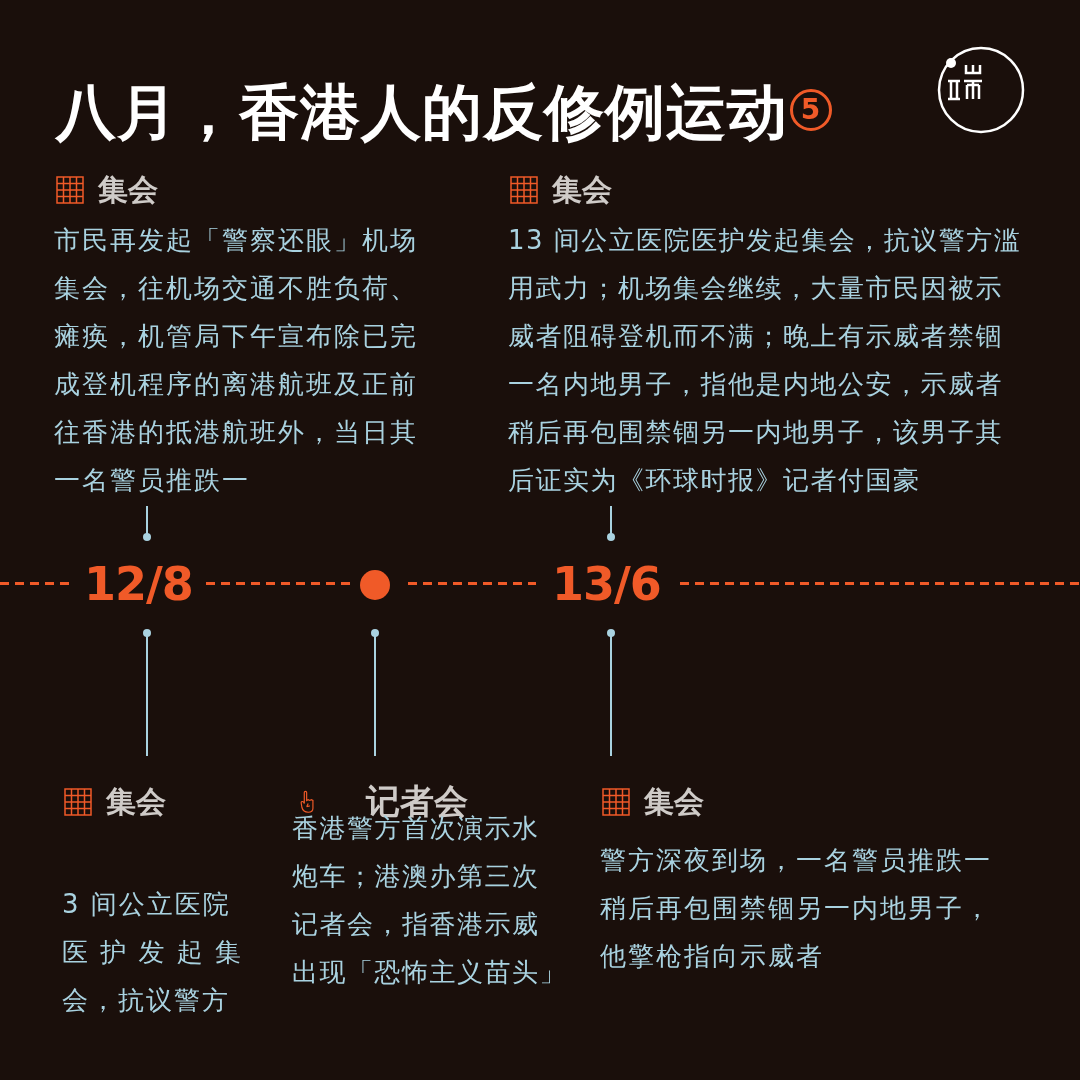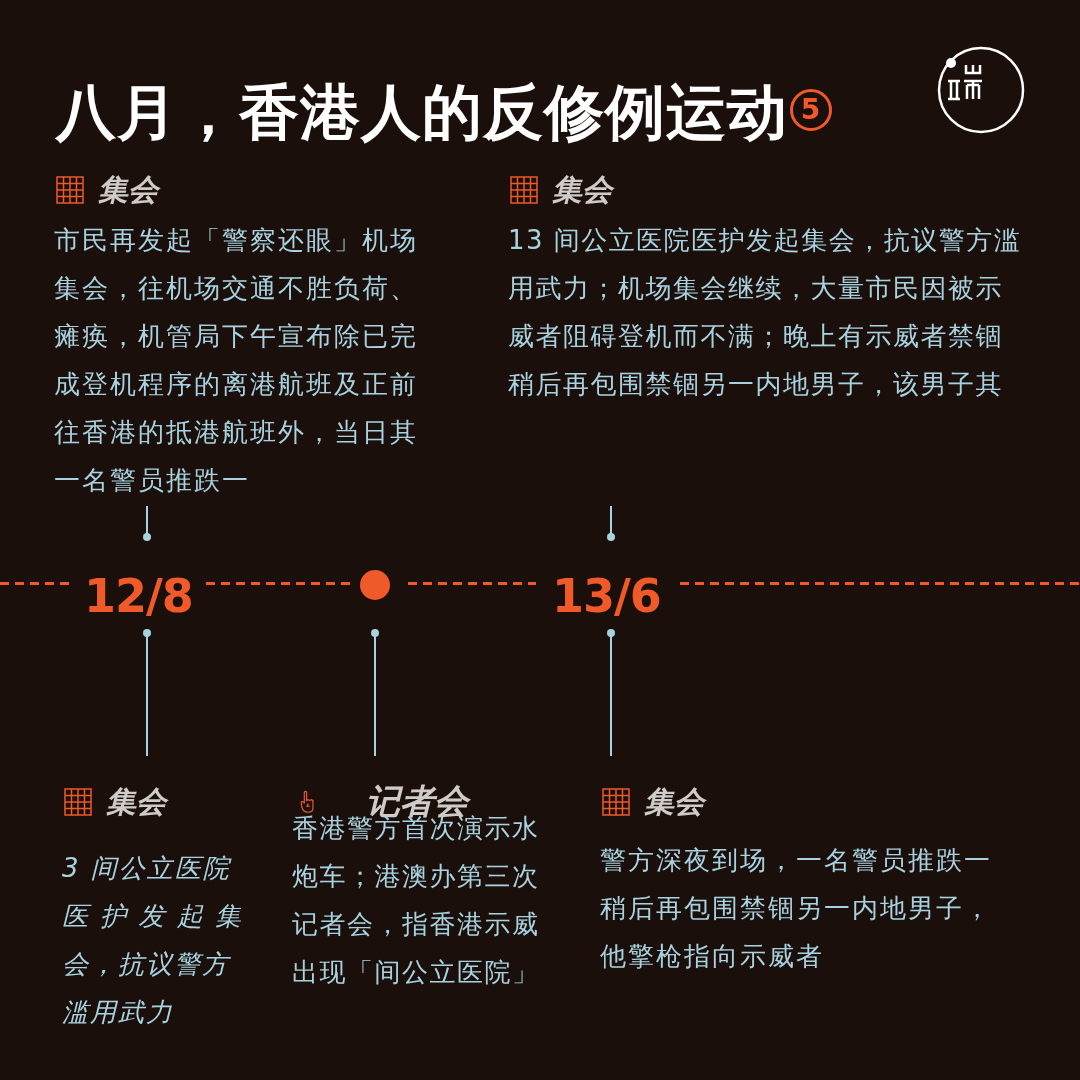--- a/index.html
+++ b/index.html
@@ -12,32 +12,32 @@
     letter-spacing:1px; line-height:72px; white-space:nowrap;margin-top:28px;
   }
   .title .num {
     display:inline-block; width:36px; height:36px; border:3px solid #f05a28; border-radius:50%;
     color:#f05a28; font-size:28px; line-height:36px; text-align:center; vertical-align:middle;
     margin-left:2px; position:relative; top:-6px; box-sizing:content-box;
   }
   .logo { position:absolute; left:936px; top:45px; width:90px; height:90px; }
   .heading {
     position:absolute; display:flex; align-items:center; font-size:30px; font-weight:bold;
-    color:#cfcbc8; height:40px;font-style:italic;
+    color:#cfcbc8; height:40px;
   }
   .heading .ic { width:28px; height:28px; margin-right:14px; }
   .body {
     position:absolute; color:#a9d2e0; font-size:26px; line-height:48px; letter-spacing:2px;
   }
   .vline { position:absolute; width:2px; background:#a9d2e0; }
   .vdot { position:absolute; width:8px; height:8px; border-radius:50%; background:#a9d2e0; }
   .dash { position:absolute; height:3px; top:582px;
     background-image: linear-gradient(to right, #f05a28 0 9px, transparent 9px 15px);
     background-size:15px 3px; }
-  .date { position:absolute; top:556px; font-size:46px; font-weight:bold; color:#f05a28; line-height:56px; letter-spacing:-1px;margin-top:12px; }
+  .date { position:absolute; top:556px; font-size:46px; font-weight:bold; color:#f05a28; line-height:56px; letter-spacing:-1px; }
   .bigdot { position:absolute; left:360px; top:570px; width:30px; height:30px; border-radius:50%; background:#f05a28; }
 </style>
 </head>
 <body>
 
 <div class="title"><span>八月，香港人的反修例运动</span><span class="num">5</span></div>
 
 <svg class="logo" viewBox="0 0 90 90">
   <circle cx="45" cy="45" r="42" fill="none" stroke="#fff" stroke-width="2.5"></circle>
   <circle cx="15" cy="18" r="5" fill="#fff"></circle>
@@ -72,21 +72,23 @@
         <rect x="1" y="1" width="26" height="26"></rect>
         <path d="M7.5 1V27M14 1V27M20.5 1V27M1 7.5H27M1 14H27M1 20.5H27"></path>
       </g>
     </svg>
   <span>集会</span>
 </div>
 <div class="body" style="left:508px; top:216px; letter-spacing:1.5px;">
   <div>13 间公立医院医护发起集会，抗议警方滥</div>
   <div>用武力；机场集会继续，大量市民因被示</div>
   <div>威者阻碍登机而不满；晚上有示威者禁锢</div>
+  <div>一名内地男子，指他是内地公安，示威者</div>
   <div>稍后再包围禁锢另一内地男子，该男子其</div>
+  <div>后证实为《环球时报》记者付国豪</div>
 </div>
 
 <div class="vline" style="left:146px; top:506px; height:30px;"></div>
 <div class="vdot" style="left:143px; top:533px;"></div>
 <div class="vline" style="left:610px; top:506px; height:30px;"></div>
 <div class="vdot" style="left:607px; top:533px;"></div>
 
 <div class="dash" style="left:0; width:72px;"></div>
 <div class="date" style="left:84px;">12/8</div>
 <div class="dash" style="left:206px; width:144px;"></div>
@@ -104,41 +106,40 @@
 
 <div class="heading" style="left:64px; top:782px;">
   <svg class="ic" viewBox="0 0 28 28">
       <g stroke="#f05a28" stroke-width="1.5" fill="none">
         <rect x="1" y="1" width="26" height="26"></rect>
         <path d="M7.5 1V27M14 1V27M20.5 1V27M1 7.5H27M1 14H27M1 20.5H27"></path>
       </g>
     </svg>
   <span>集会</span>
 </div>
-<div class="body" style="left:62px; top:844px;font-style:italic;">
+<div class="body" style="left:62px; top:880px;">
   <div>3 间公立医院</div>
   <div>医 护 发 起 集</div>
   <div>会，抗议警方</div>
-  <div>滥用武力</div>
 </div>
 
 <div class="heading" style="left:298px; top:782px; font-size:34px;gap:32px;">
   <svg class="ic" viewBox="0 0 28 28" style="width:22px;height:32px;">
       <g stroke="#f05a28" stroke-width="1.5" fill="none">
         <path d="M8 2 C8 0 11 0 11 2 V12 L13 11 L15 12 L17 11 L19 12 V22 C19 26 16 27 13 27 C9 27 6 25 5 21 L4 15 C4 13 6 13 7 14 L8 16 Z"></path>
         <path d="M13 16 L11 20 M11 20 L15 19"></path>
       </g>
     </svg>
   <span>记者会</span>
 </div>
 <div class="body" style="left:292px; top:804px; letter-spacing:1.5px;">
   <div>香港警方首次演示水</div>
   <div>炮车；港澳办第三次</div>
   <div>记者会，指香港示威</div>
-  <div>出现「间公立医院」</div>
+  <div>出现「恐怖主义苗头」</div>
 </div>
 
 <div class="heading" style="left:602px; top:782px;">
   <svg class="ic" viewBox="0 0 28 28">
       <g stroke="#f05a28" stroke-width="1.5" fill="none">
         <rect x="1" y="1" width="26" height="26"></rect>
         <path d="M7.5 1V27M14 1V27M20.5 1V27M1 7.5H27M1 14H27M1 20.5H27"></path>
       </g>
     </svg>
   <span>集会</span>

